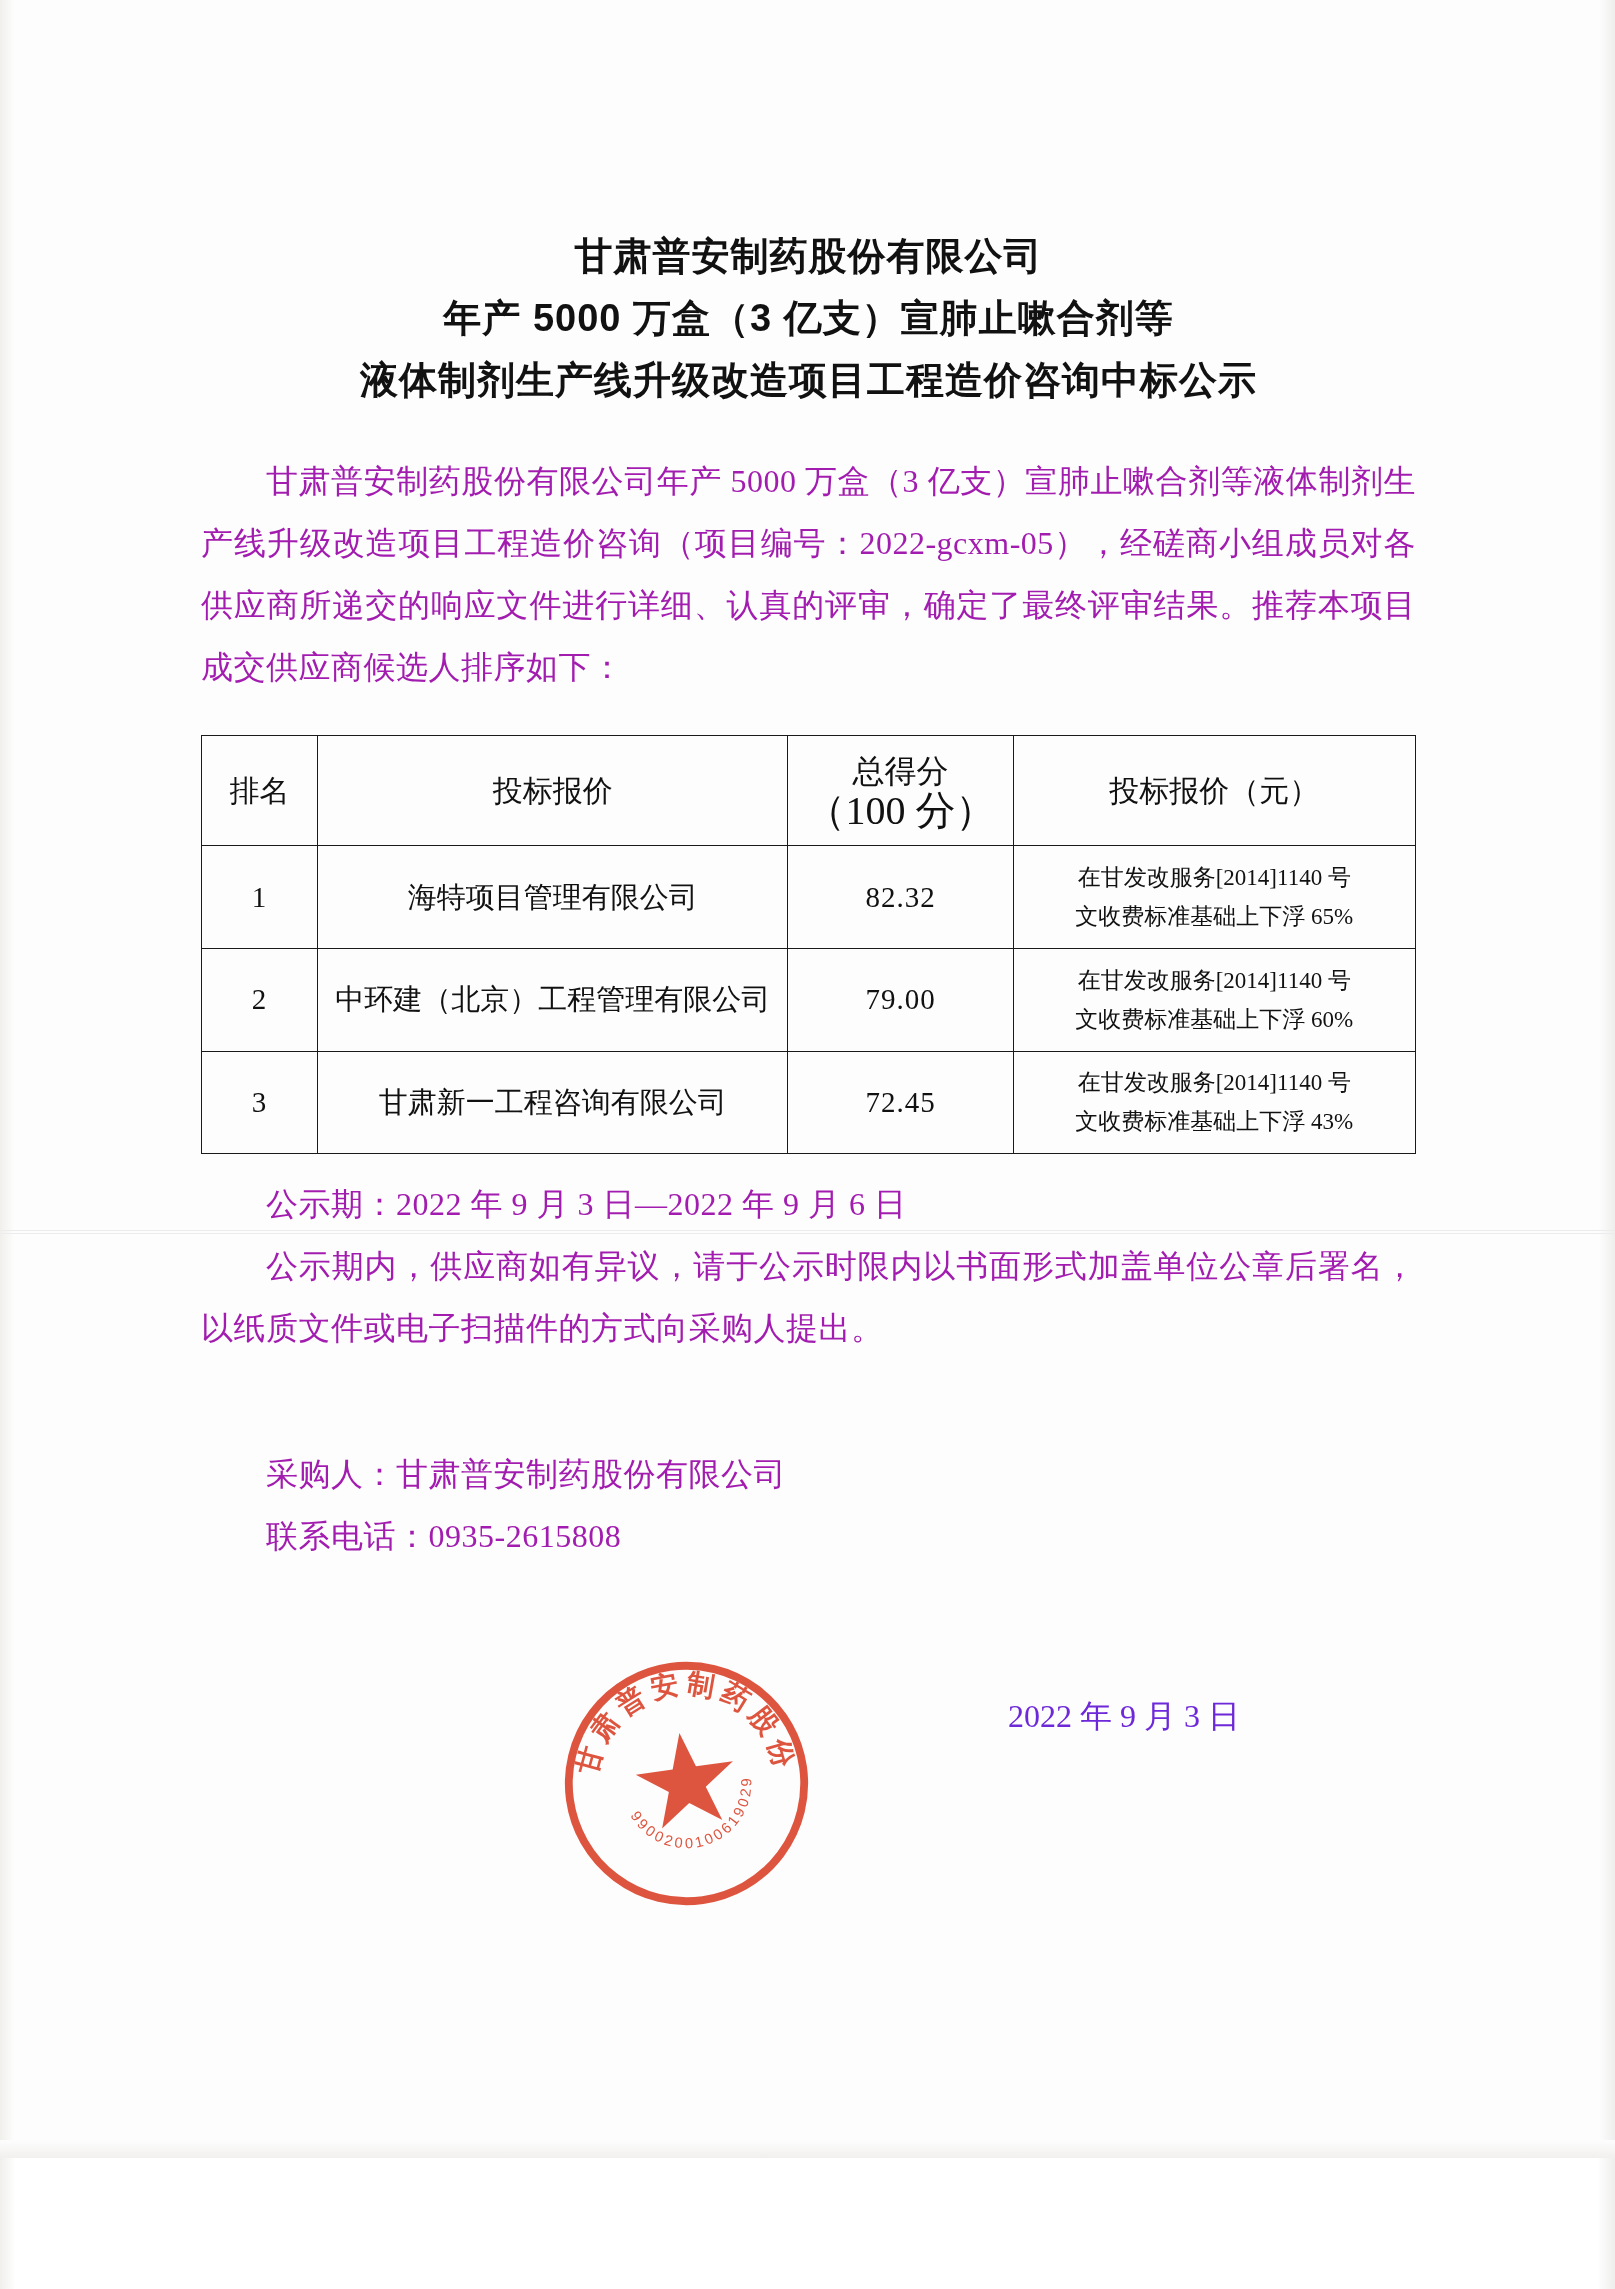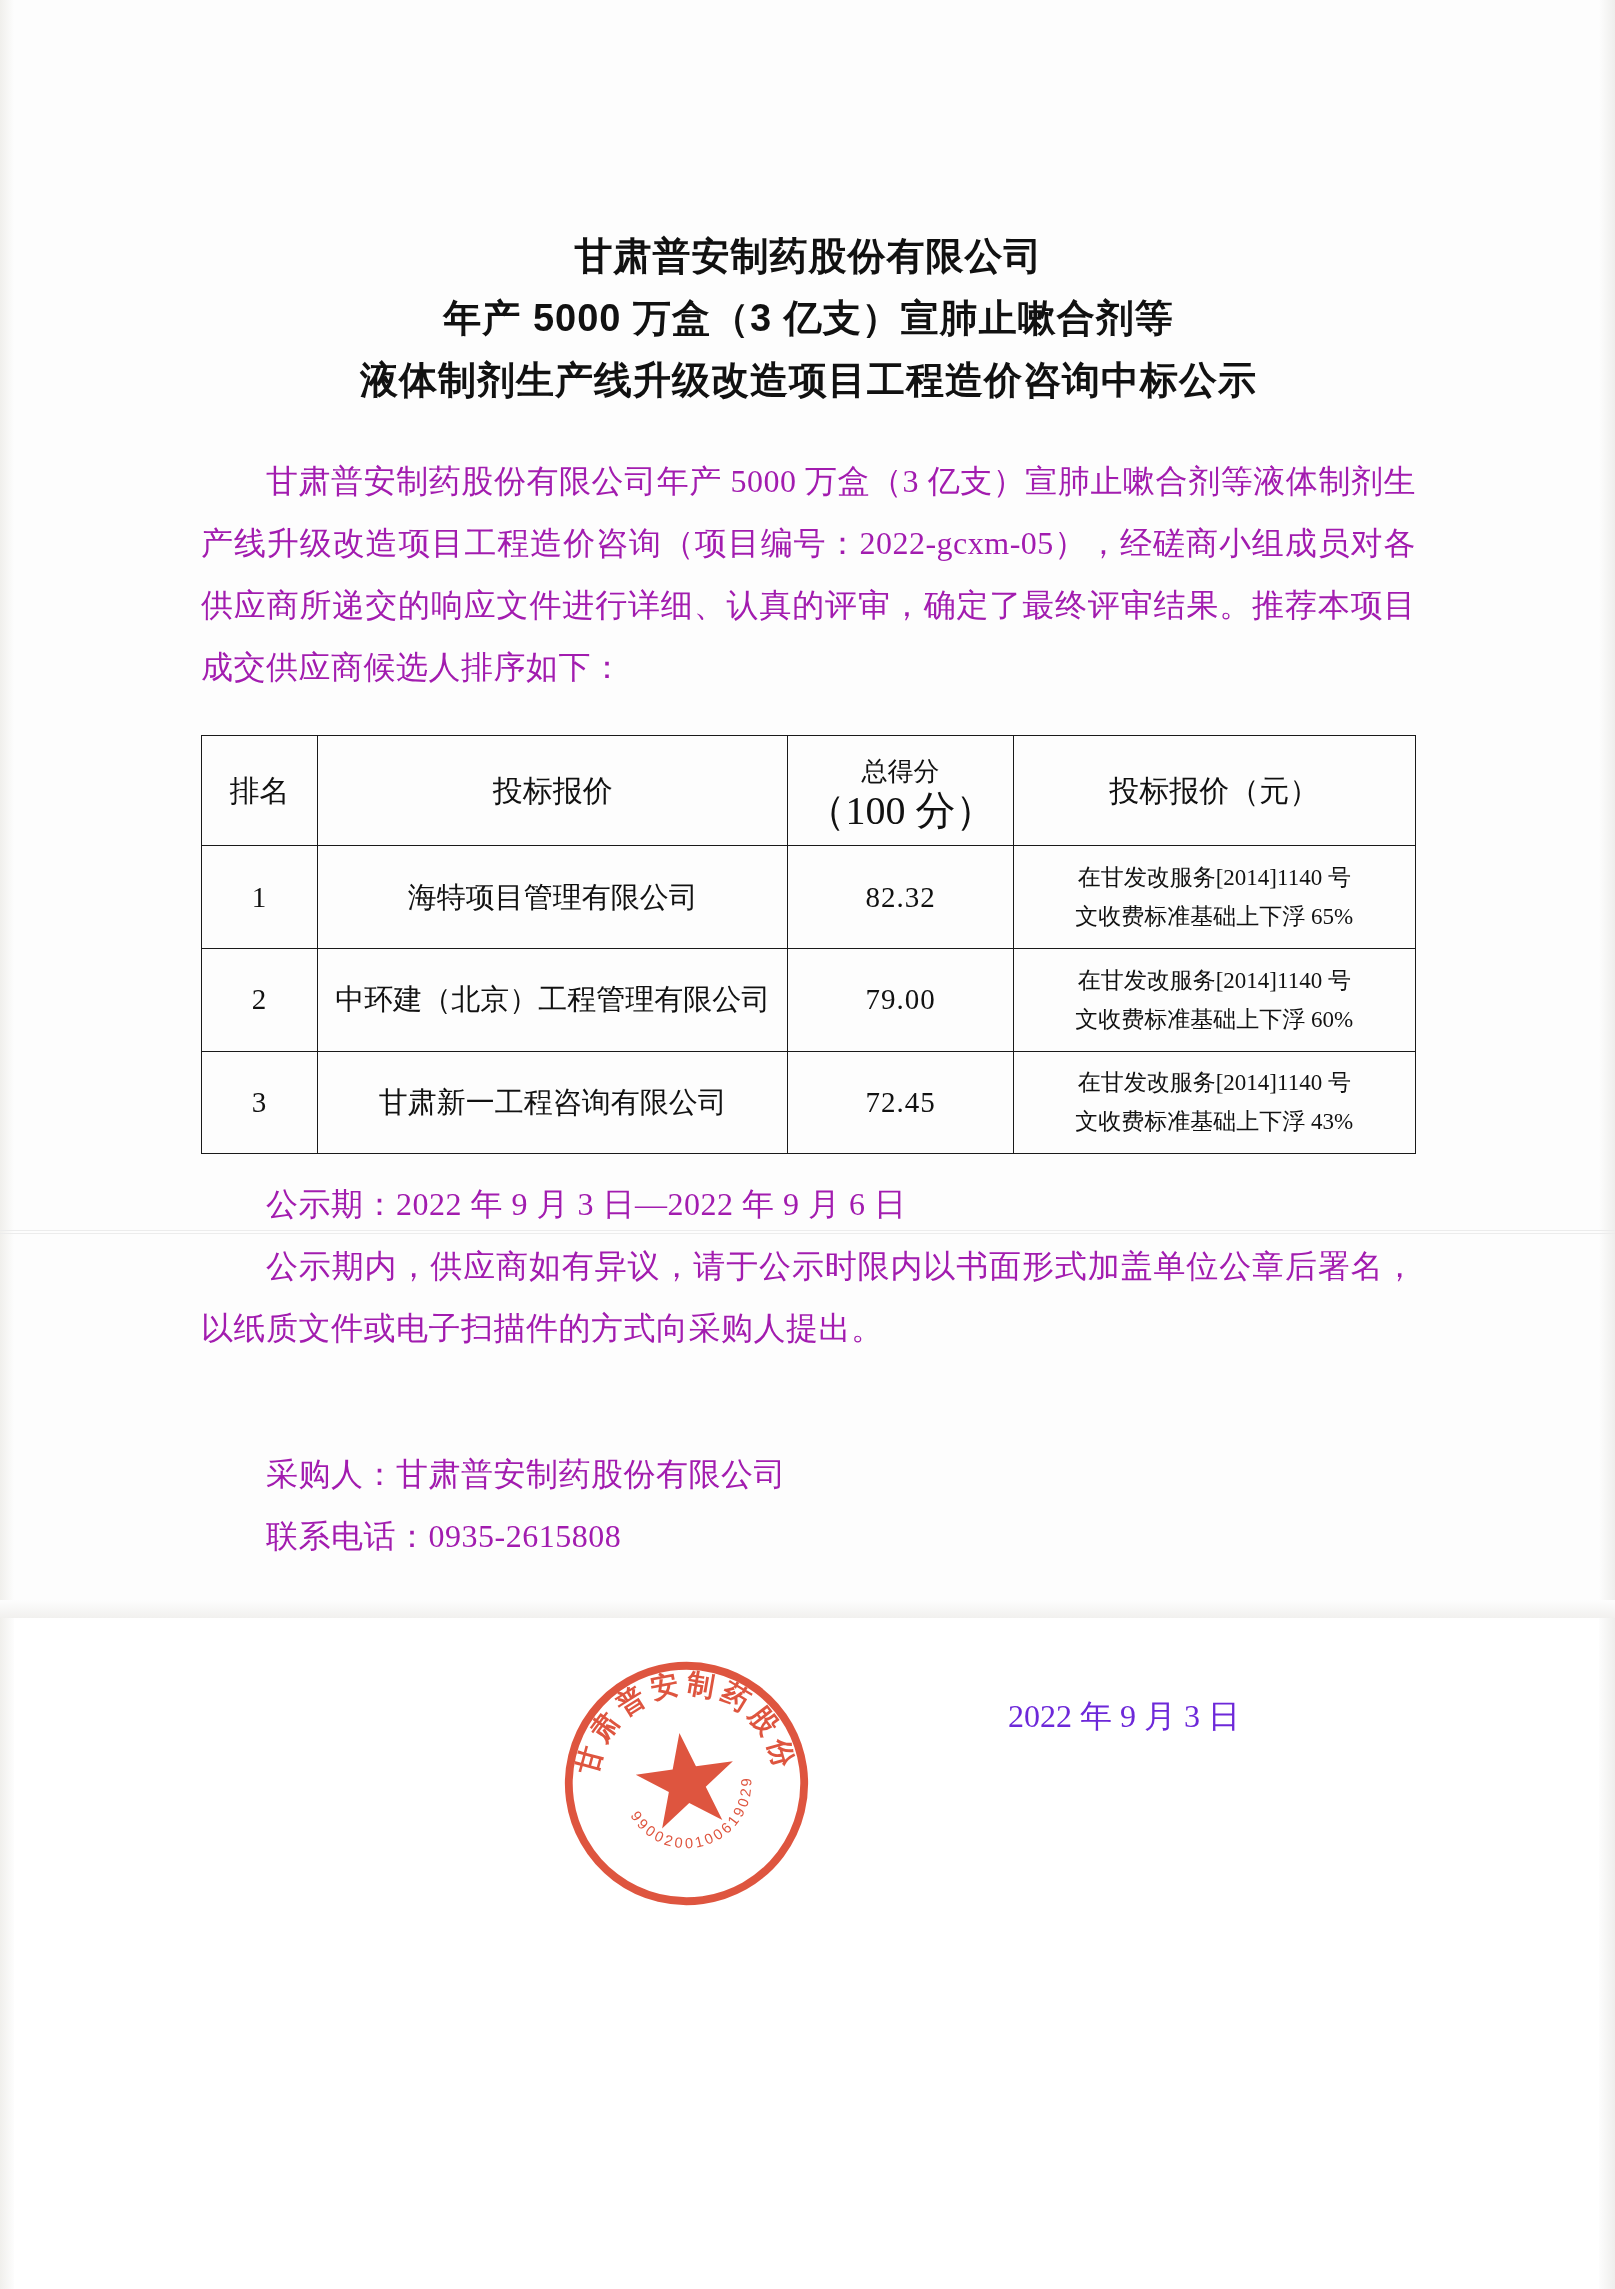--- a/index.html
+++ b/index.html
@@ -13,21 +13,21 @@
     position: relative;
     font-family: "Liberation Serif", "DejaVu Serif", serif;
     color: #000000;
     overflow: hidden;
   }
 
   .page {
     position: absolute;
     left: 0; top: 0;
     width: 1615px;
-    height: 1618px;
+    height: 2158px;
     background: #fdfdfd;
   }
 
   
   .paper-edge-left {
     position: absolute;
     left: 0; top: 0; width: 13.7px; height: 2290px;
     background: linear-gradient(to right, #f0efec, #fdfdfd);
   }
   .paper-edge-right {
@@ -174,21 +174,21 @@
         <col class="col-rank">
         <col class="col-name">
         <col class="col-score">
         <col class="col-price">
       </colgroup>
       <thead>
         <tr>
           <td>排名</td>
           <td>投标报价</td>
           <td>
-            <span class="cell-two-line" style="font-size:26px;">总得分</span>
+            <span class="cell-two-line" style="font-size:32px;">总得分</span>
             <span class="cell-two-line" style="font-size:40px;">（100 分）</span>
           </td>
           <td>投标报价（元）</td>
         </tr>
       </thead>
       <tbody>
         <tr>
           <td class="num">1</td>
           <td>海特项目管理有限公司</td>
           <td class="num">82.32</td>

